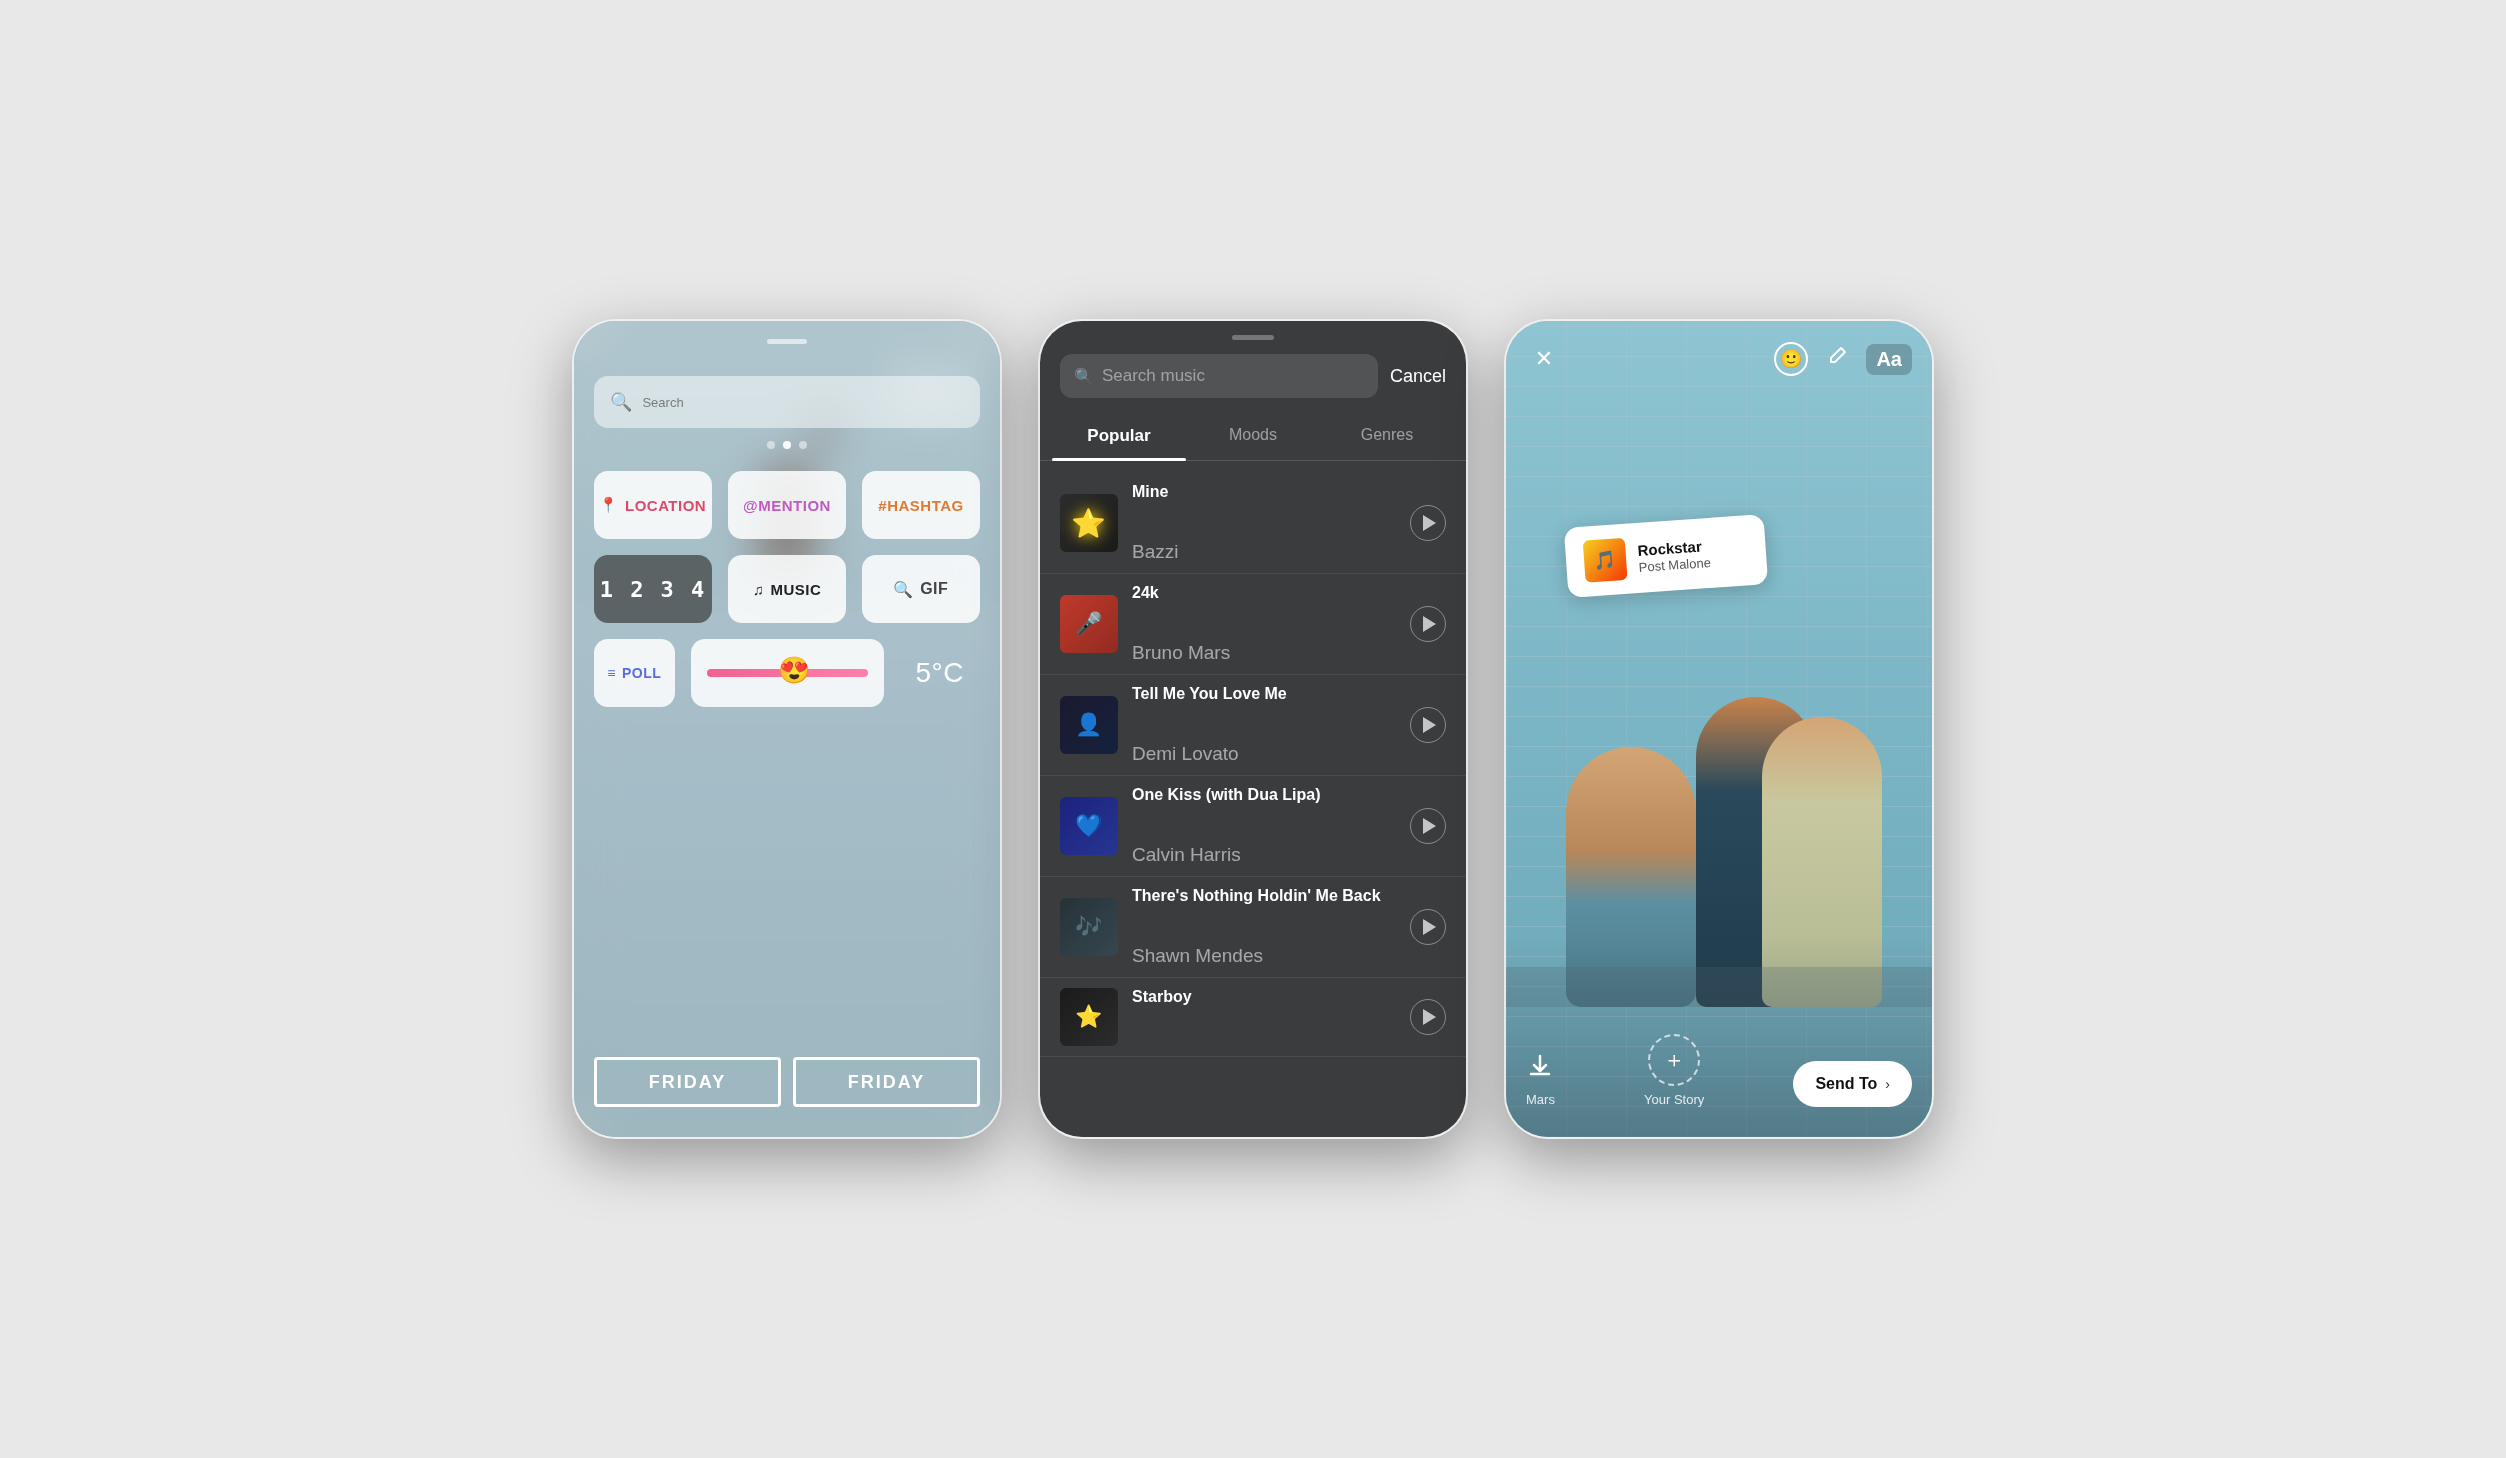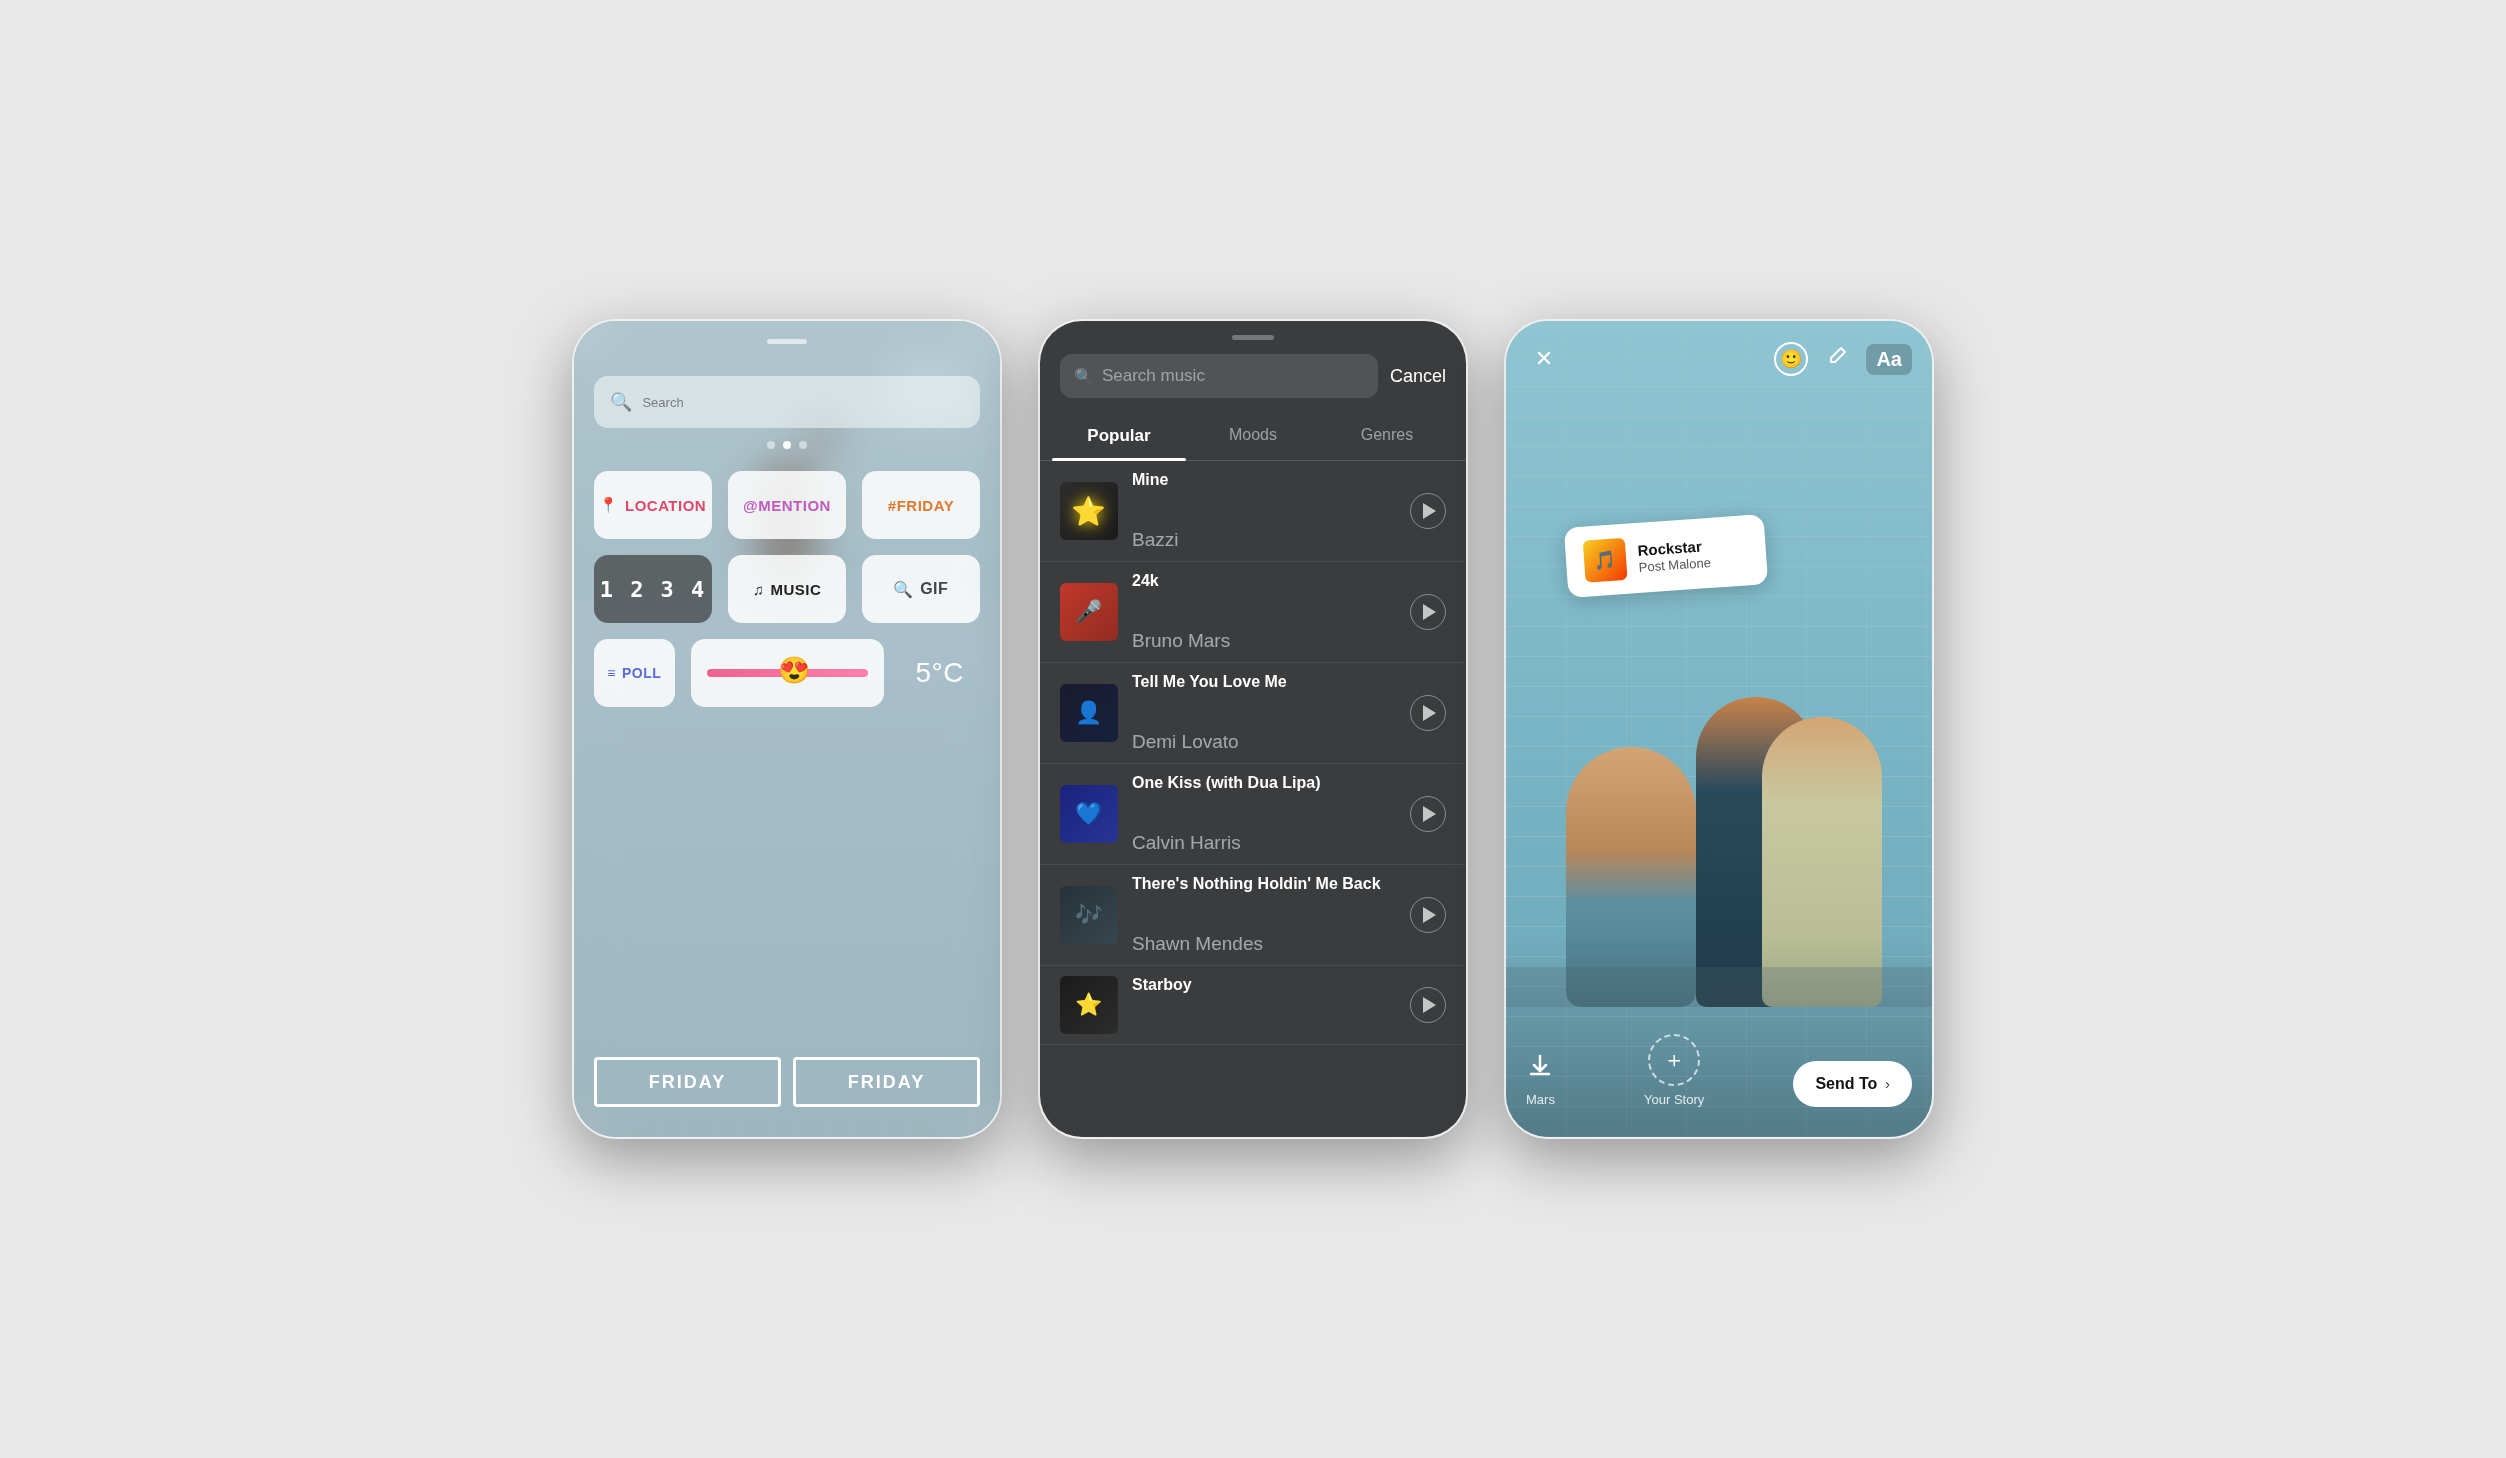--- a/index.html
+++ b/index.html
@@ -304,21 +304,21 @@
       color: white;
       font-size: 18px;
       cursor: pointer;
       white-space: nowrap;
     }
 
     .music-tabs {
       display: flex;
       padding: 0 12px;
       border-bottom: 1px solid rgba(255,255,255,0.15);
-      margin-bottom: 0;
+      margin-bottom: 12px;
       justify-content: flex-end;
     }
 
     .music-tab {
       flex: 1;
       text-align: center;
       padding: 14px 0;
       font-size: 16px;
       color: rgba(255,255,255,0.5);
       cursor: pointer;
@@ -731,21 +731,21 @@
 
       <div class="sticker-row">
         <div class="sticker-btn location">
           <span>📍</span>
           <span>LOCATION</span>
         </div>
         <div class="sticker-btn mention">
           <span>@MENTION</span>
         </div>
         <div class="sticker-btn hashtag">
-          <span>#FRIDAY</span>
+          <span>#HASHTAG</span>
         </div>
       </div>
 
       <div class="sticker-row">
         <div class="sticker-btn countdown">
           <span>1 2  3 4</span>
         </div>
         <div class="sticker-btn music">
           <span>♫</span>
           <span>MUSIC</span>

